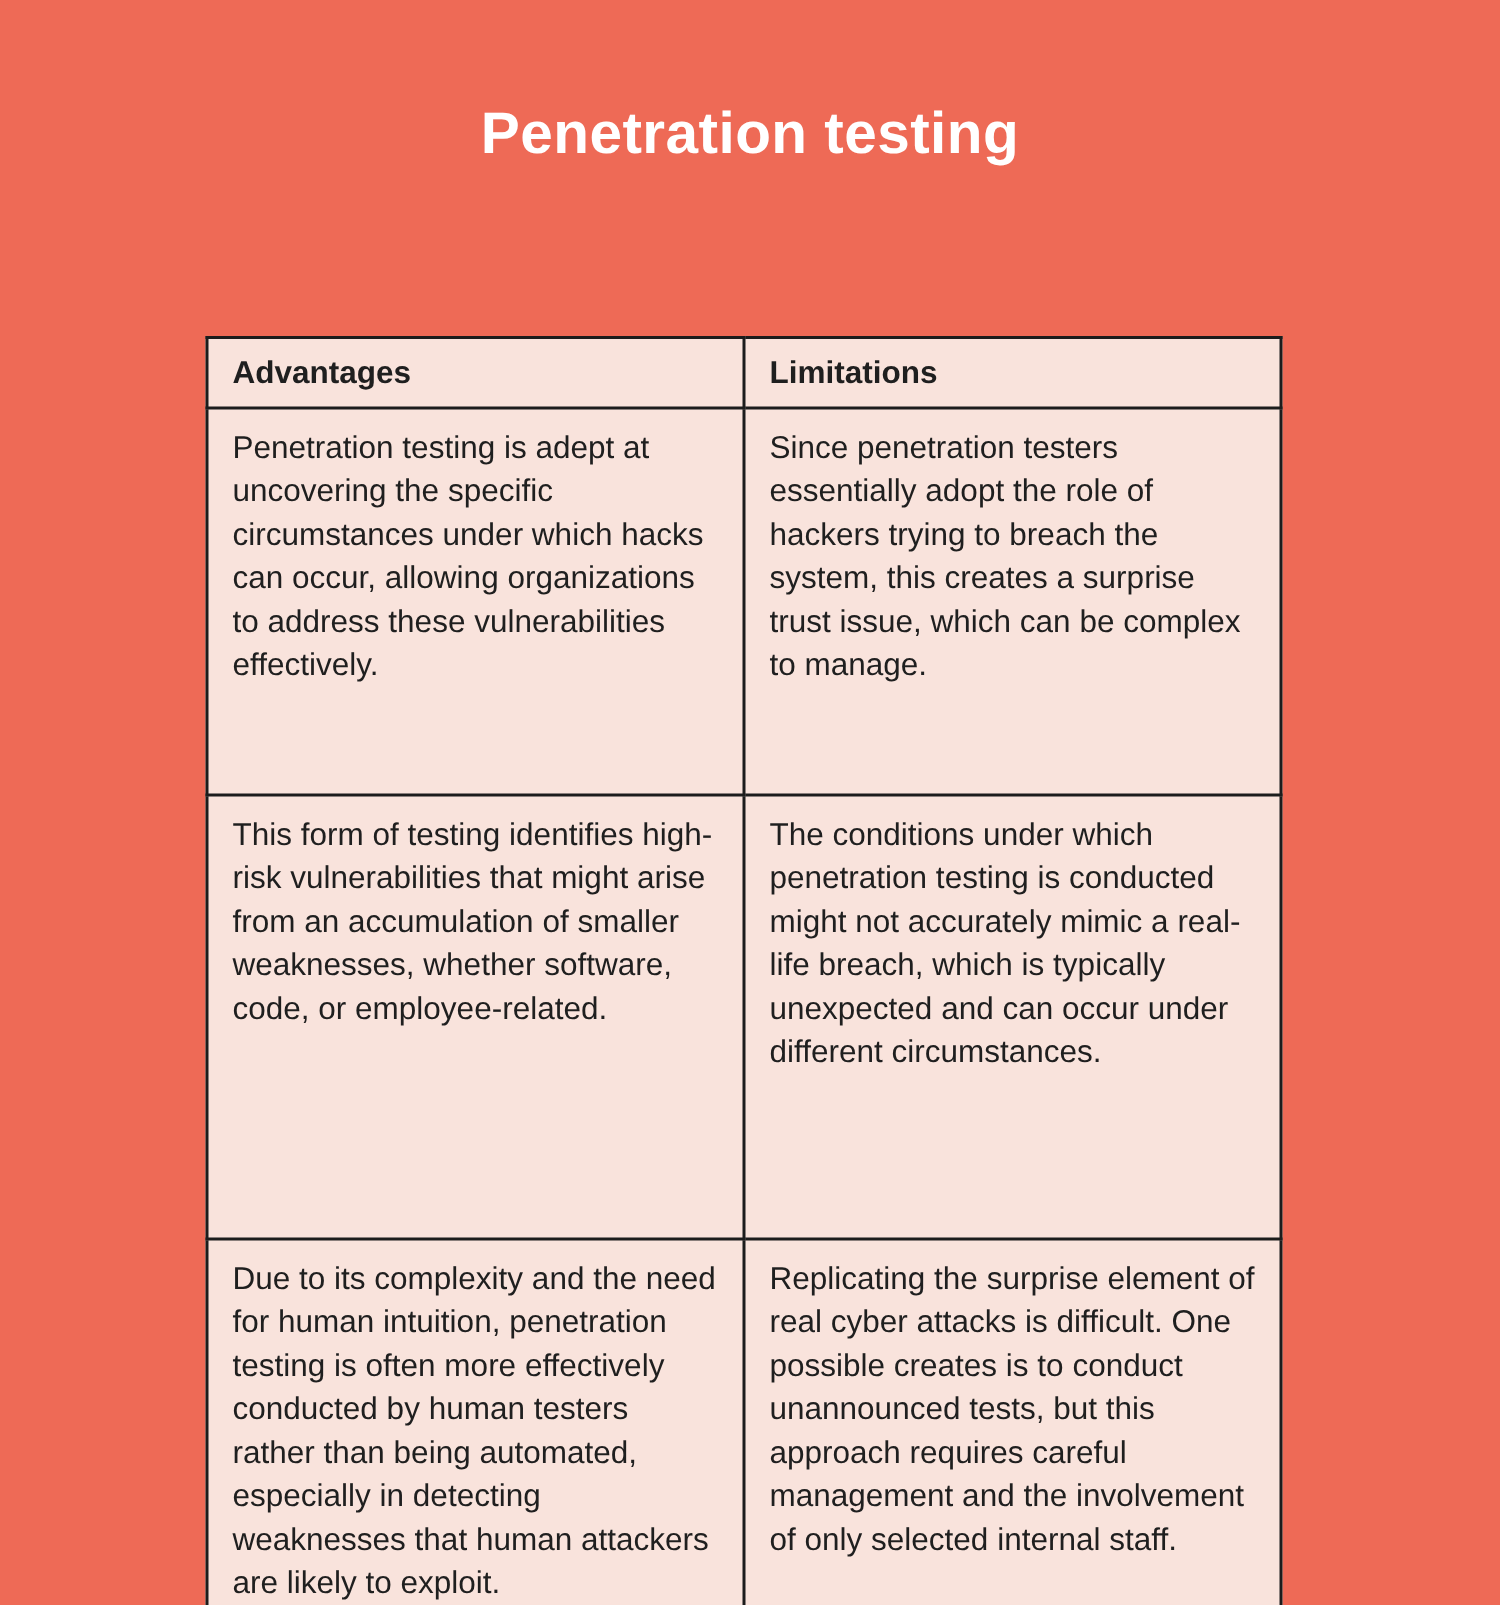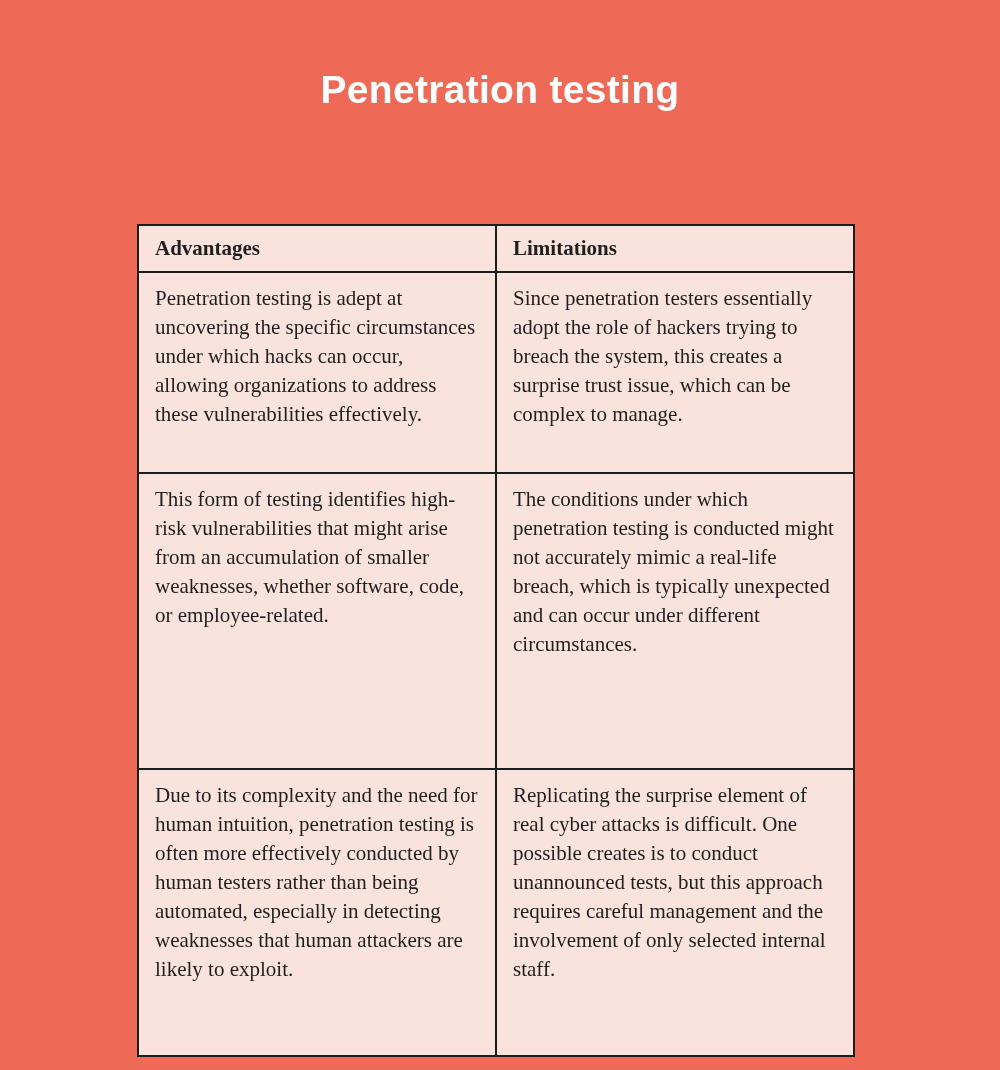--- a/index.html
+++ b/index.html
@@ -30,38 +30,37 @@
     border-collapse: collapse;
     table-layout: fixed;
     background: var(--cell-color, #F9E3DC);
     color: var(--text-color, #1F1F1F);
   }
   .comparison-table th,
   .comparison-table td {
     border: 2px solid var(--border-color, #1C1C1C);
     width: 50%;
     box-sizing: border-box;
-    font-family: Liberation Serif, serif;
   }
   .comparison-table th {
     height: 47px;
     padding: 0 16px;
     text-align: left;
     vertical-align: middle;
     font-size: 21px;
     font-weight: 700;
   }
   .comparison-table td {
     vertical-align: top;
     padding: 11px 16px 12px 16px;
     font-size: 21px;
     line-height: 29px;
     font-weight: 400;
   }
-  tr.body-row-0 { height: 201px; padding-left: 32px; }
+  tr.body-row-0 { height: 258px; padding-left: 32px; }
   tr.body-row-1 { height: 296px; }
   tr.body-row-2 { height: 287px; }
 </style>
 </head>
 <body>
 
 <div class="canvas" style="--bg-color: #EE6A56; --cell-color: #F9E3DC; --border-color: #1C1C1C; --title-color: #FFFFFF; --text-color: #1F1F1F;">
   <div class="page-title">Penetration testing</div>
 
   <table class="comparison-table">

